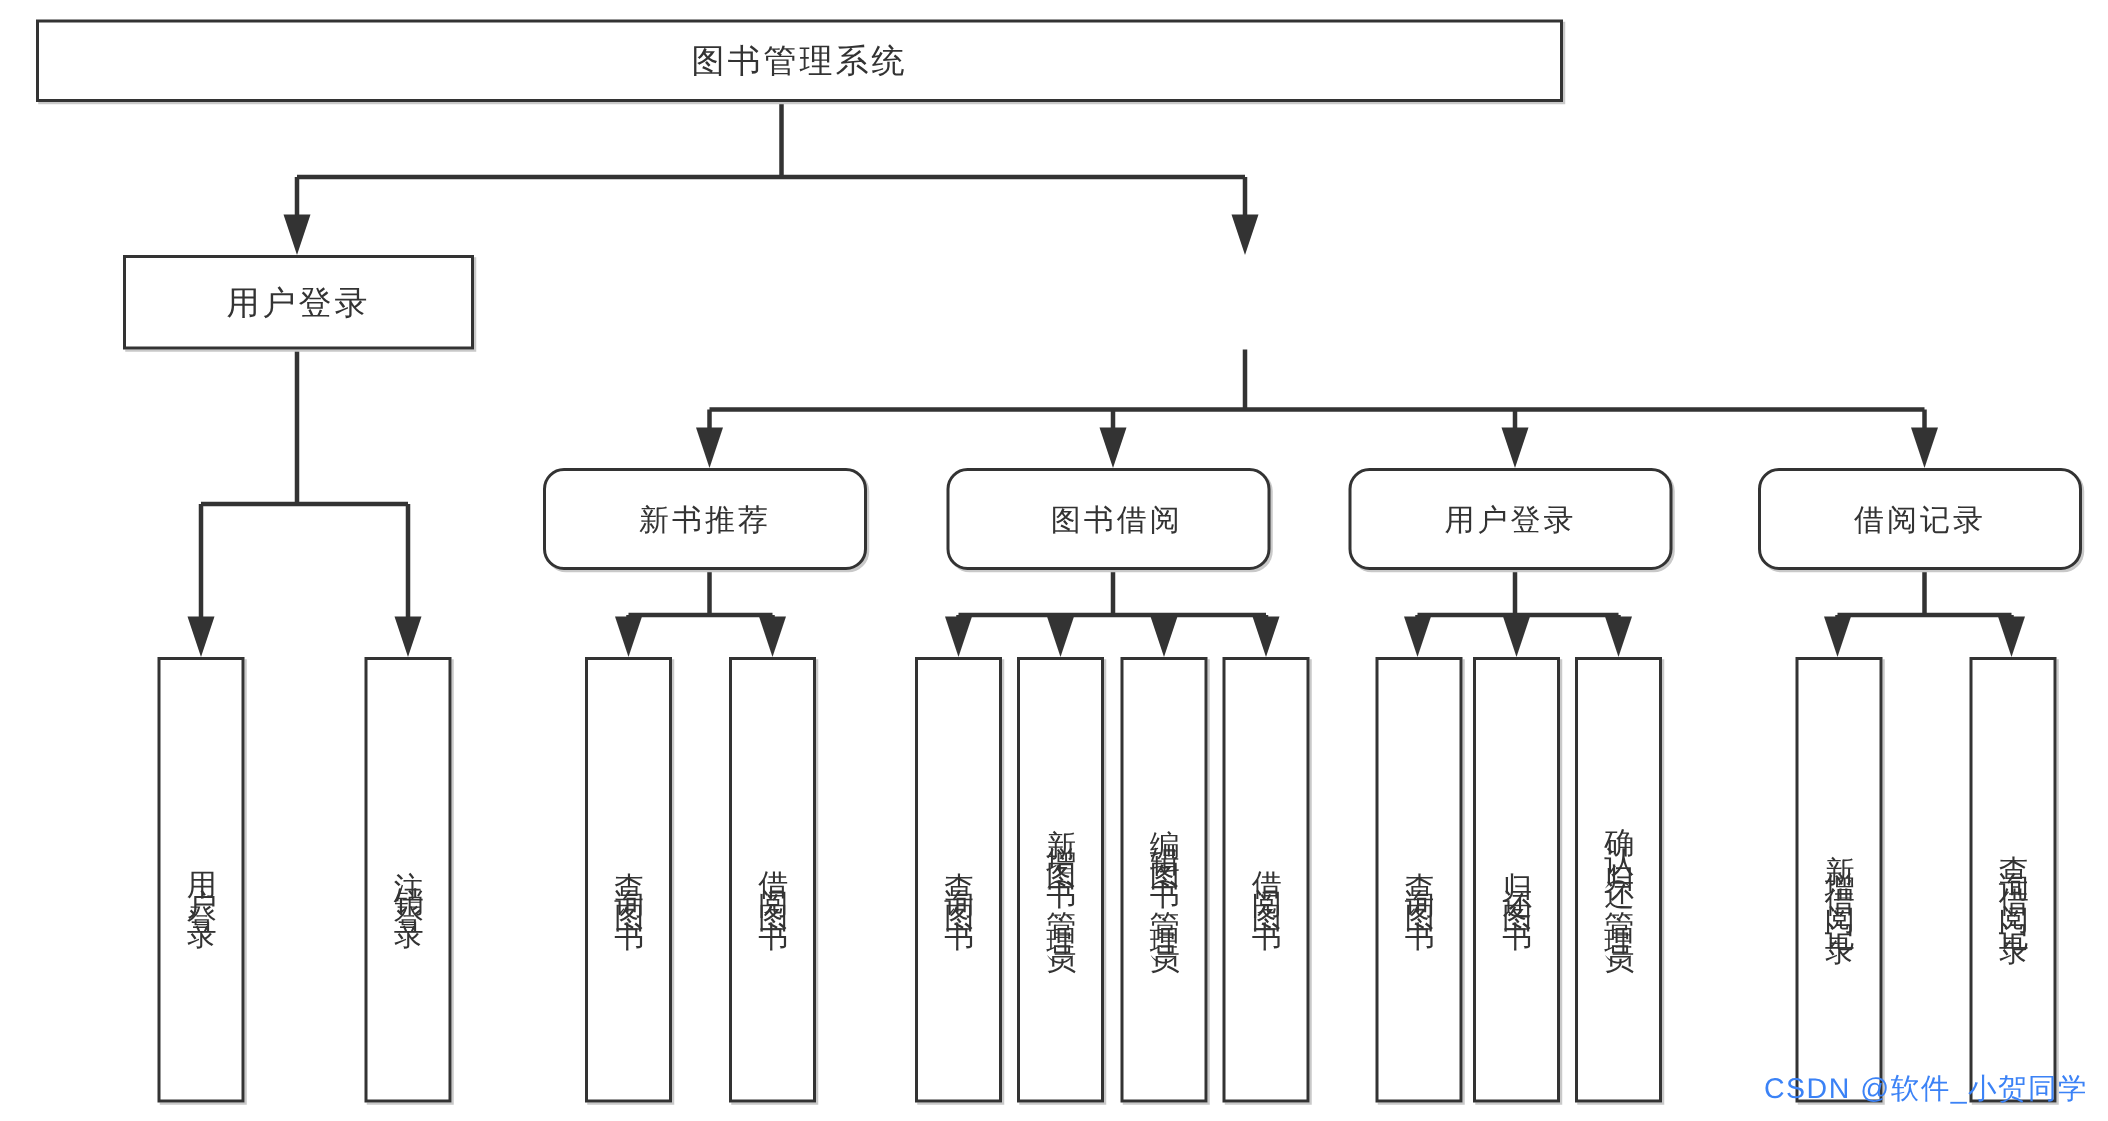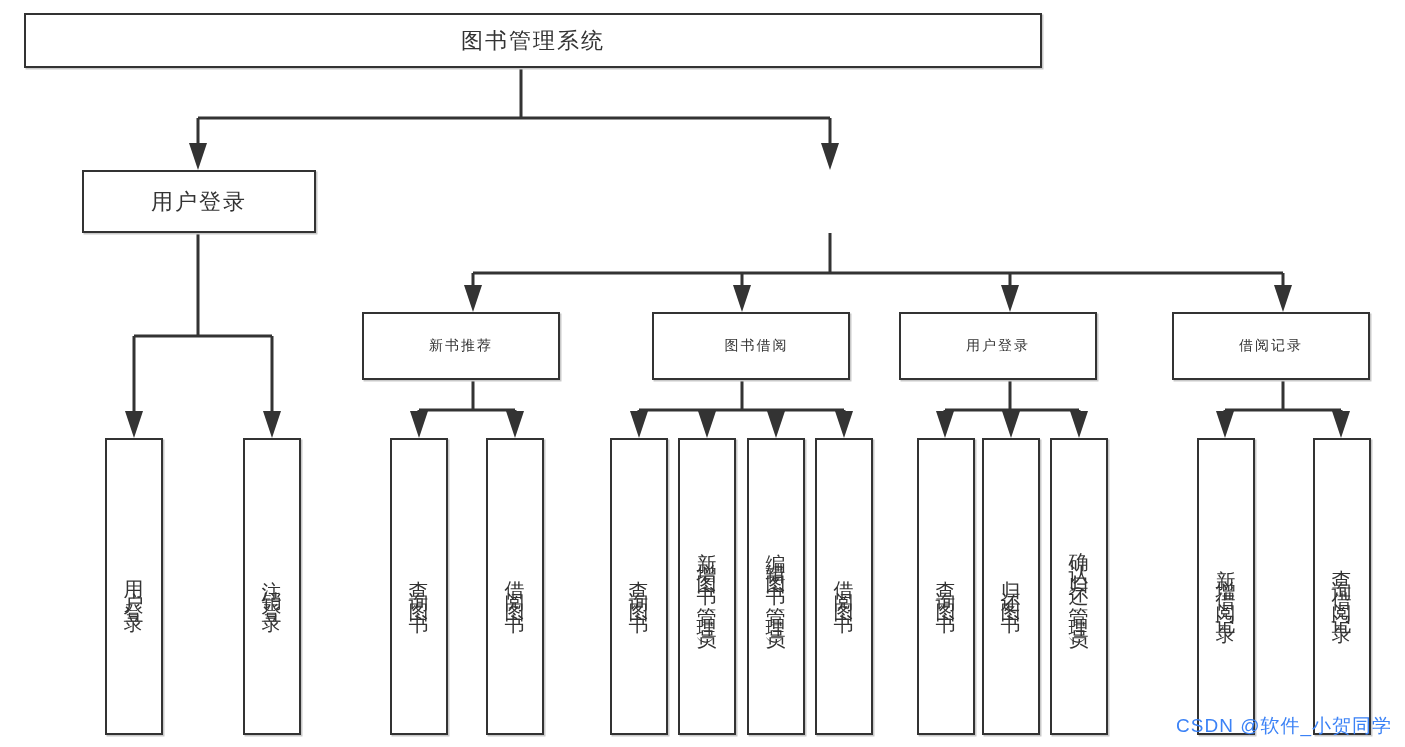--- a/index.html
+++ b/index.html
@@ -19,21 +19,21 @@
     border: 2.5px solid #333333;
     box-shadow: 1.5px 1.5px 0 #c9c9c9;
     display: flex;
     align-items: center;
     justify-content: center;
     color: #333333;
   }
   .h-node { font-size: 22px; letter-spacing: 2px; }
   .root-node { left: 24px; top: 13px; width: 1018px; height: 55px; }
   .l2-node { top: 170px; width: 234px; height: 63px; }
-  .l3-node { top: 312px; width: 198px; height: 68px; font-size: 14px; }
+  .l3-node { top: 312px; width: 216px; height: 68px; font-size: 20px; border-radius: 14px; }
   .leaf-node { top: 438px; width: 58px; height: 297px; }
   .v-label {
     writing-mode: vertical-rl;
     text-orientation: upright;
     font-size: 20px;
     letter-spacing: 11px;
     line-height: 1;
     color: #333333;
     white-space: nowrap;
   }
@@ -95,21 +95,21 @@
     <span>图书管理系统</span>
   </div>
 
   <div class="node h-node l2-node" style="left:82px;">
     <span>用户登录</span>
   </div>
 
   <div class="node h-node l3-node" style="left:362px;">
     <span>新书推荐</span>
   </div>
-  <div class="node h-node l3-node" style="left:652px;padding-left:11px;">
+  <div class="node h-node l3-node" style="left:631px;padding-left:11px;">
     <span>图书借阅</span>
   </div>
   <div class="node h-node l3-node" style="left:899px;">
     <span>用户登录</span>
   </div>
   <div class="node h-node l3-node" style="left:1172px;">
     <span>借阅记录</span>
   </div>
 
   <div class="node leaf-node" style="left:105px;">

